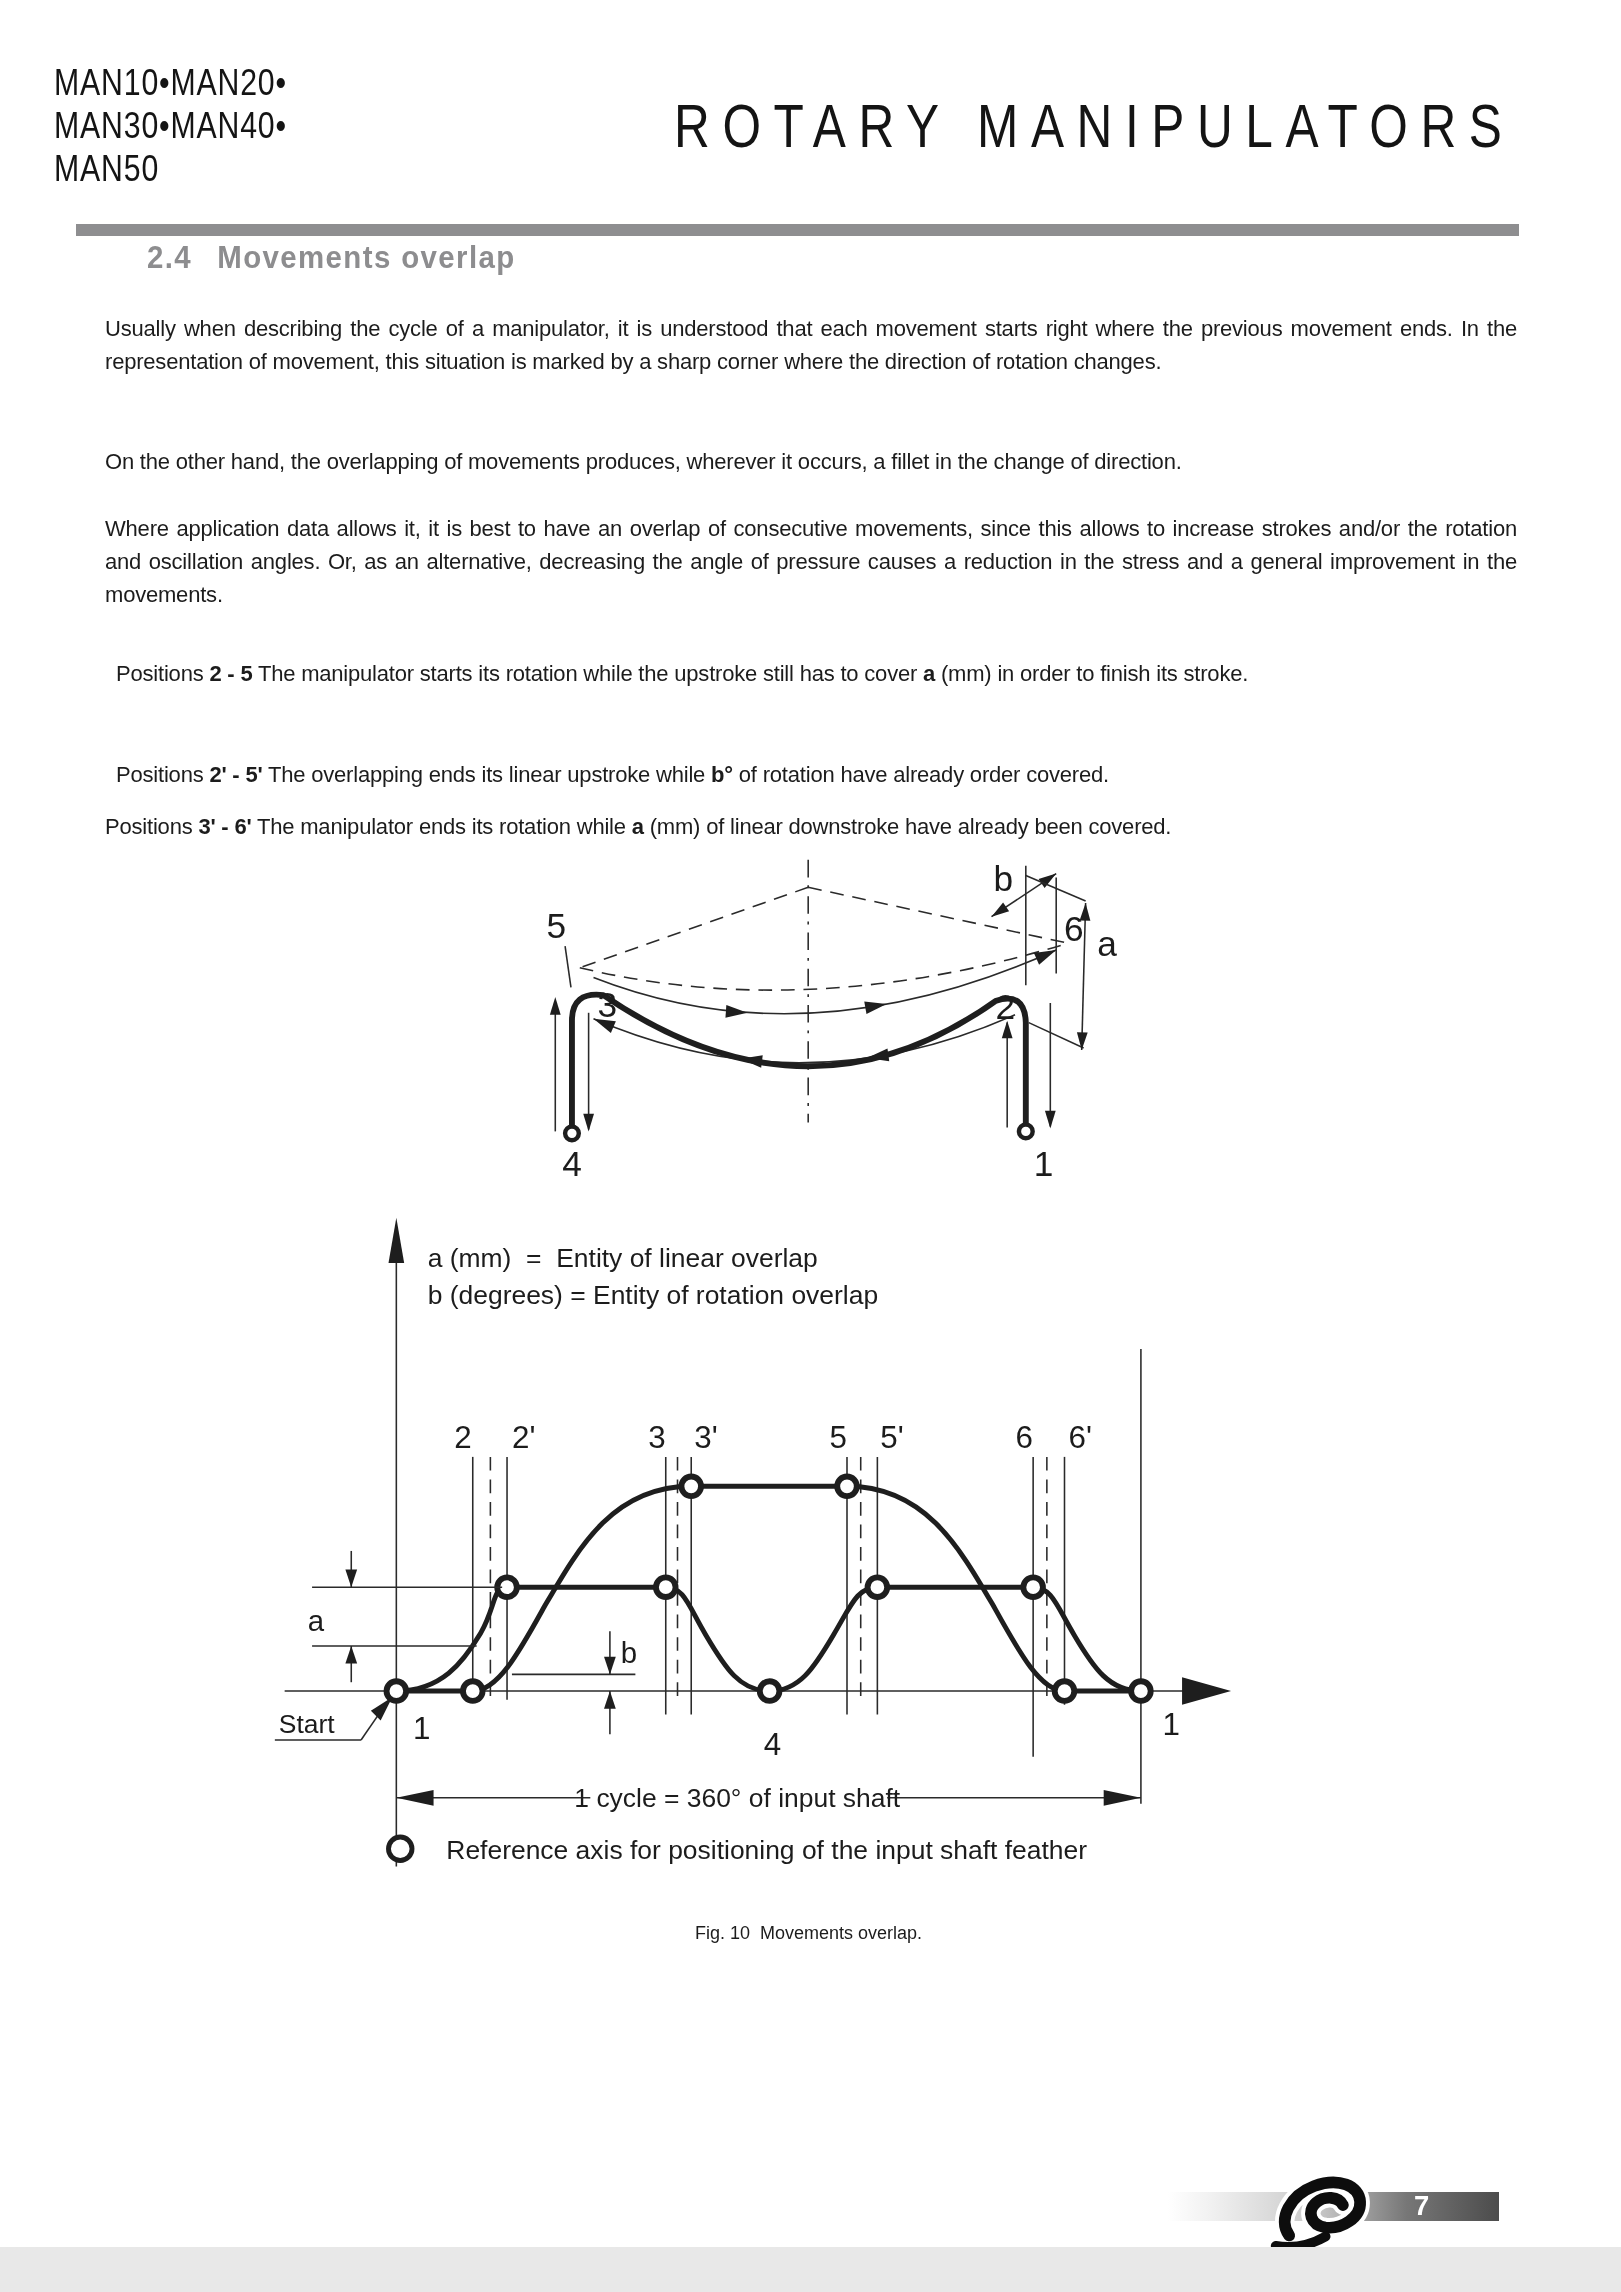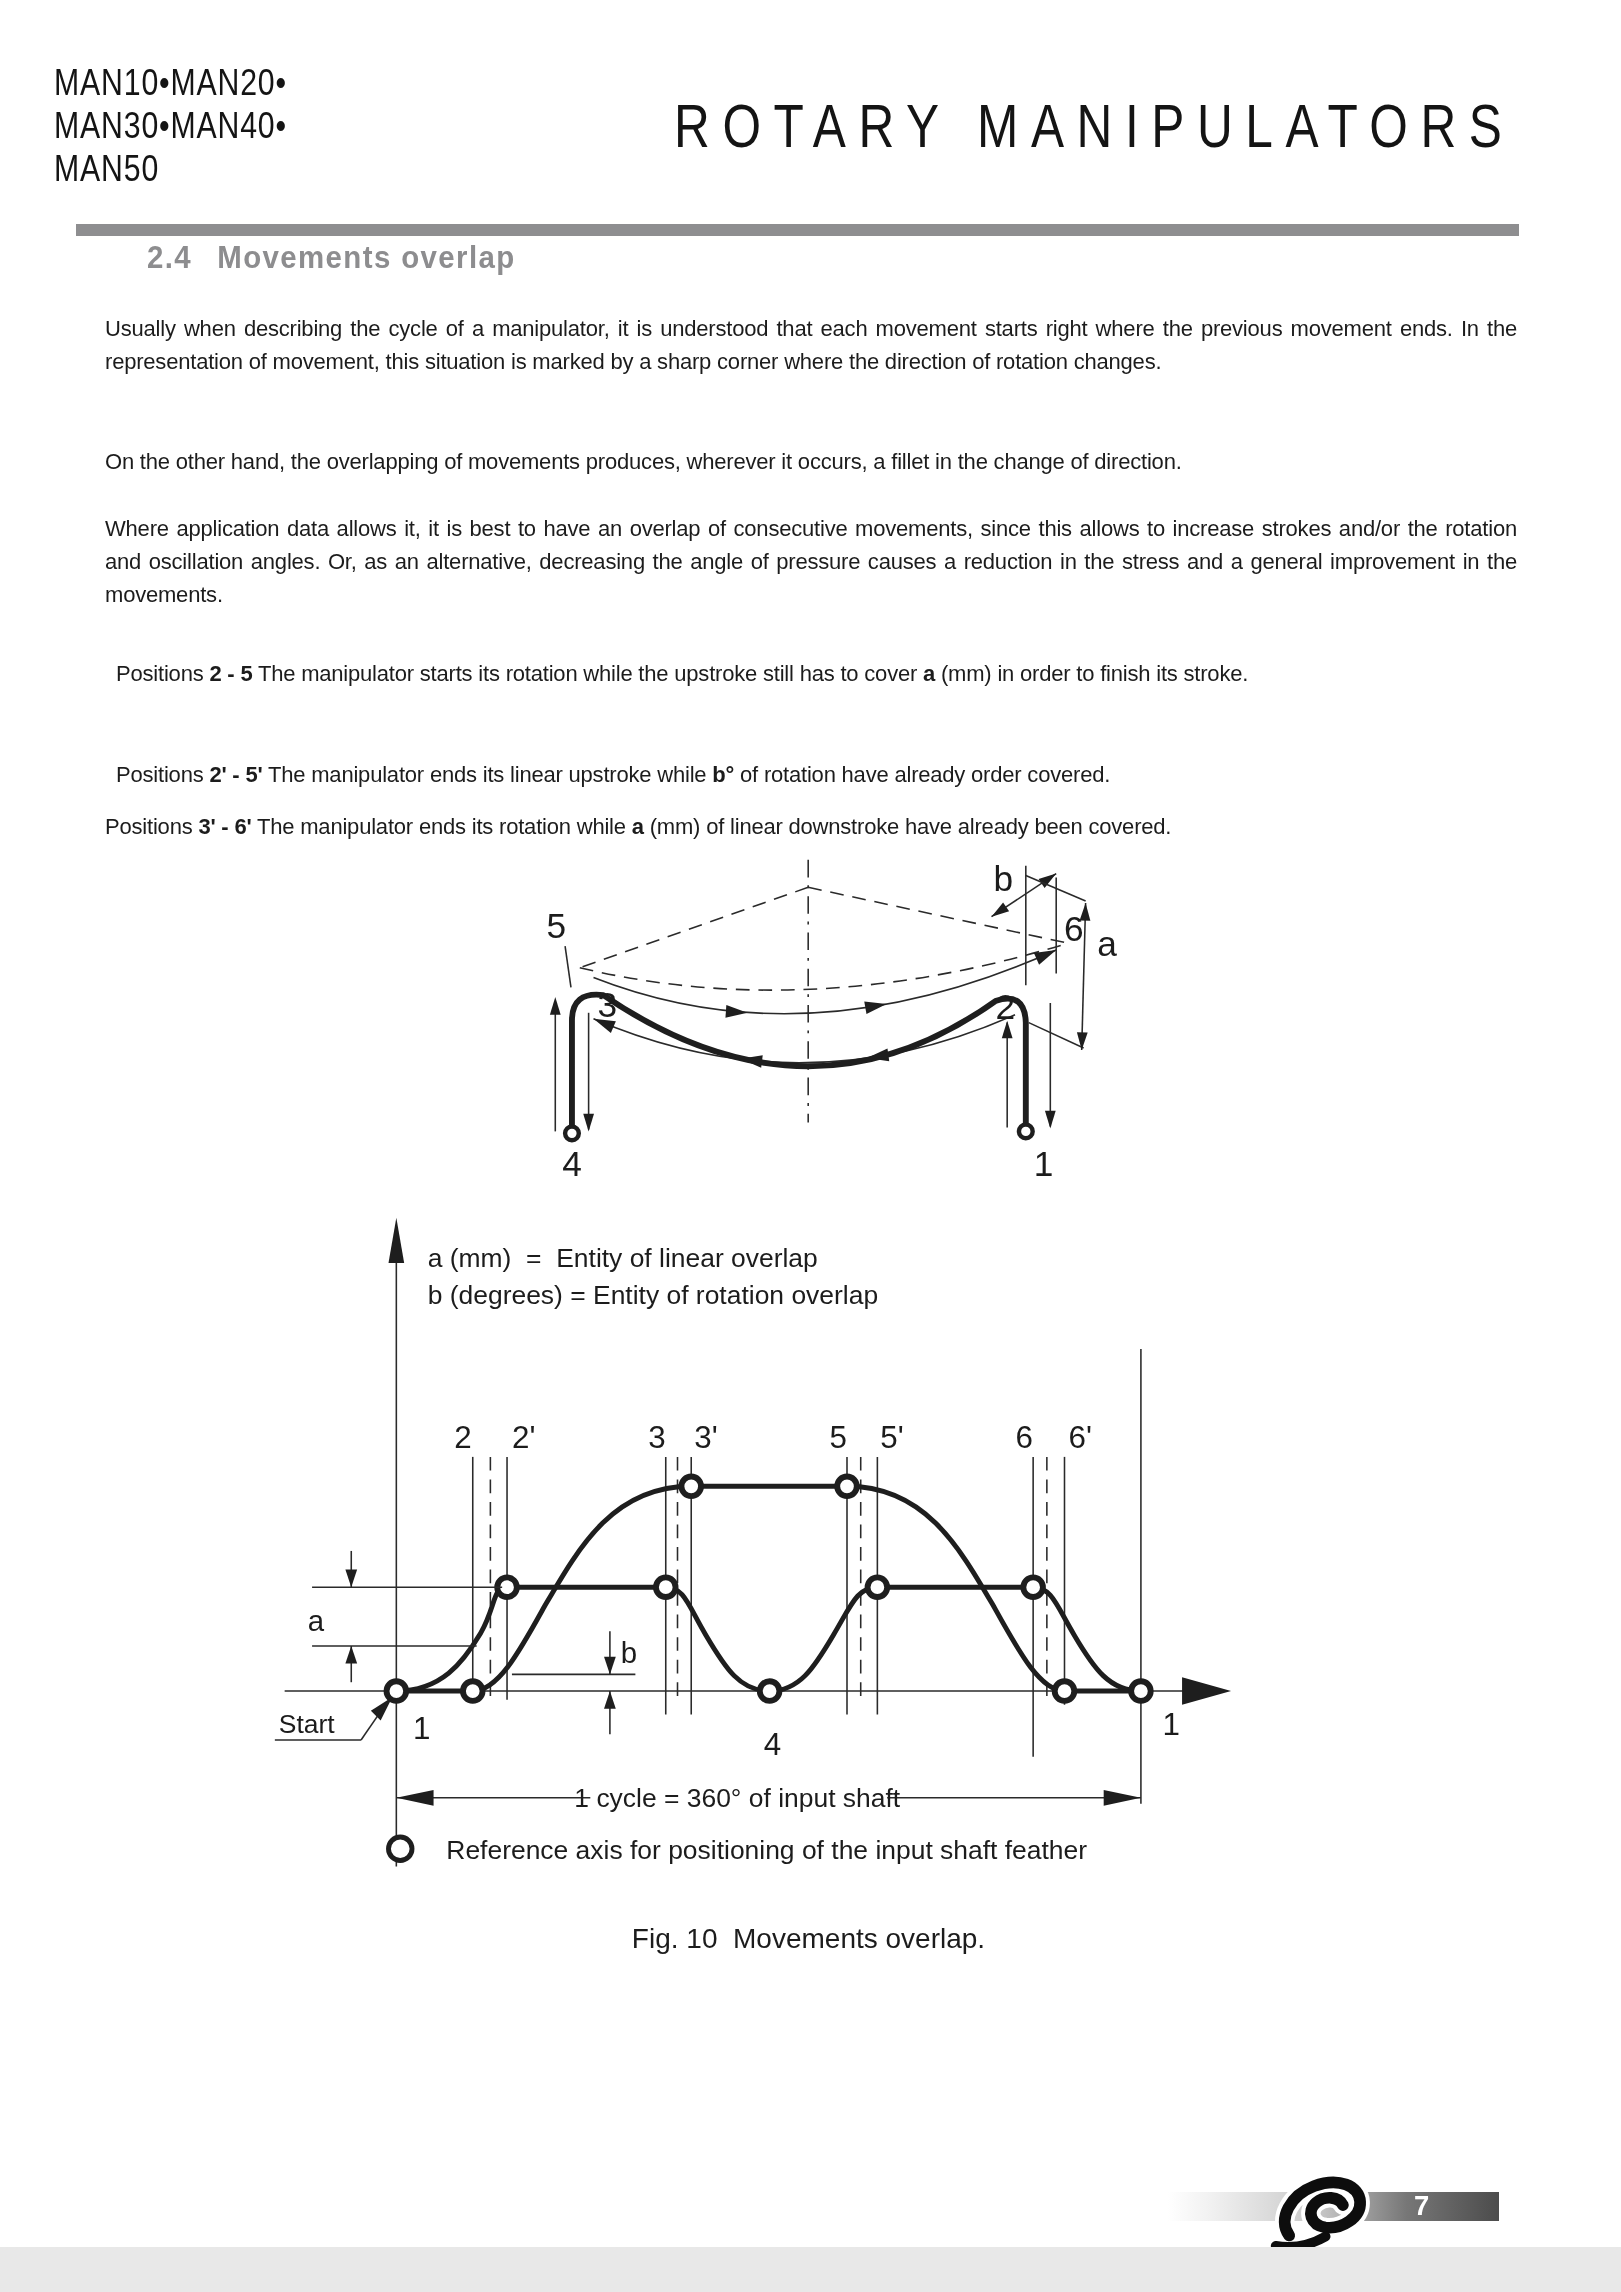--- a/index.html
+++ b/index.html
@@ -28,21 +28,21 @@
   
   .para{
     position:absolute;left:105px;width:1412px;
     font-size:22px;line-height:33px;letter-spacing:-0.2px;
     text-align:justify;color:#1c1c1c;margin:0;
   }
   .para.indent{left:116px;width:1387px;margin-top:40px;}
   .b{font-weight:bold;}
   .caption{
     position:absolute;left:0;right:4px;top:1923px;text-align:center;
-    font-size:28px;color:#1c1c1c;white-space:pre;
+    font-size:18px;color:#1c1c1c;white-space:pre;
   }
   
   .fig-svg{position:absolute;}
   svg text{font-family:"Liberation Sans",sans-serif;fill:#1c1c1c;white-space:pre;}
   .ln{stroke:#2a2a2a;stroke-width:1.6;fill:none;}
   .thick{stroke:#1e1e1e;stroke-width:6;fill:none;stroke-linejoin:round;stroke-linecap:round;}
   .curve{stroke:#1e1e1e;stroke-width:5;fill:none;}
   .dash{stroke:#2a2a2a;stroke-width:1.6;fill:none;stroke-dasharray:14 9;}
   .dashdot{stroke:#2a2a2a;stroke-width:1.6;fill:none;stroke-dasharray:18 8 3 8;}
   .node{fill:#ffffff;stroke:#1e1e1e;}
@@ -72,21 +72,21 @@
   <div class="header-rule"></div>
   <div class="section-head">
     <span class="num">2.4</span><span>Movements overlap</span>
   </div>
 
   <p class="para" style="top:312px">Usually when describing the cycle of a manipulator, it is understood that each movement starts right where the previous movement ends. In the representation of movement, this situation is marked by a sharp corner where the direction of rotation changes.</p>
   <p class="para" style="top:512px">Where application data allows it, it is best to have an overlap of consecutive movements, since this allows to increase strokes and/or the rotation and oscillation angles. Or, as an alternative, decreasing the angle of pressure causes a reduction in the stress and a general improvement in the movements.</p>
   <p class="para" style="top:445px">On the other hand, the overlapping of movements produces, wherever it occurs, a fillet in the change of direction.</p>
 
   <p class="para indent" style="top:617px"><span>Positions </span><span class="b">2 - 5</span><span> The manipulator starts its rotation while the upstroke still has to cover </span><span class="b">a</span><span> (mm) in order to finish its stroke.</span></p>
-  <p class="para indent" style="top:718px"><span>Positions </span><span class="b">2' - 5'</span><span> The manipulator ends its linear upstroke while </span><span class="b">b°</span><span> of rotation have already order covered.</span></p>
+  <p class="para indent" style="top:718px"><span>Positions </span><span class="b">2' - 5'</span><span> The overlapping ends its linear upstroke while </span><span class="b">b°</span><span> of rotation have already order covered.</span></p>
   <p class="para" style="top:810px"><span>Positions </span><span class="b">3' - 6'</span><span> The manipulator ends its rotation while </span><span class="b">a</span><span> (mm) of linear downstroke have already been covered.</span></p>
 
   <svg class="fig-svg" style="left:470px;top:848px" width="745" height="358" viewBox="0 0 760 365">
     <defs>
       <path id="arrw" d="M0 0 L-22 -6.5 L-22 6.5 Z"></path>
       <path id="arrs" d="M0 0 L-18 -5.5 L-18 5.5 Z"></path>
     </defs>
     <g>
       <line class="dashdot" x1="345" y1="12" x2="345" y2="280"></line>
       <line class="dash" x1="345" y1="40" x2="112" y2="122"></line>

